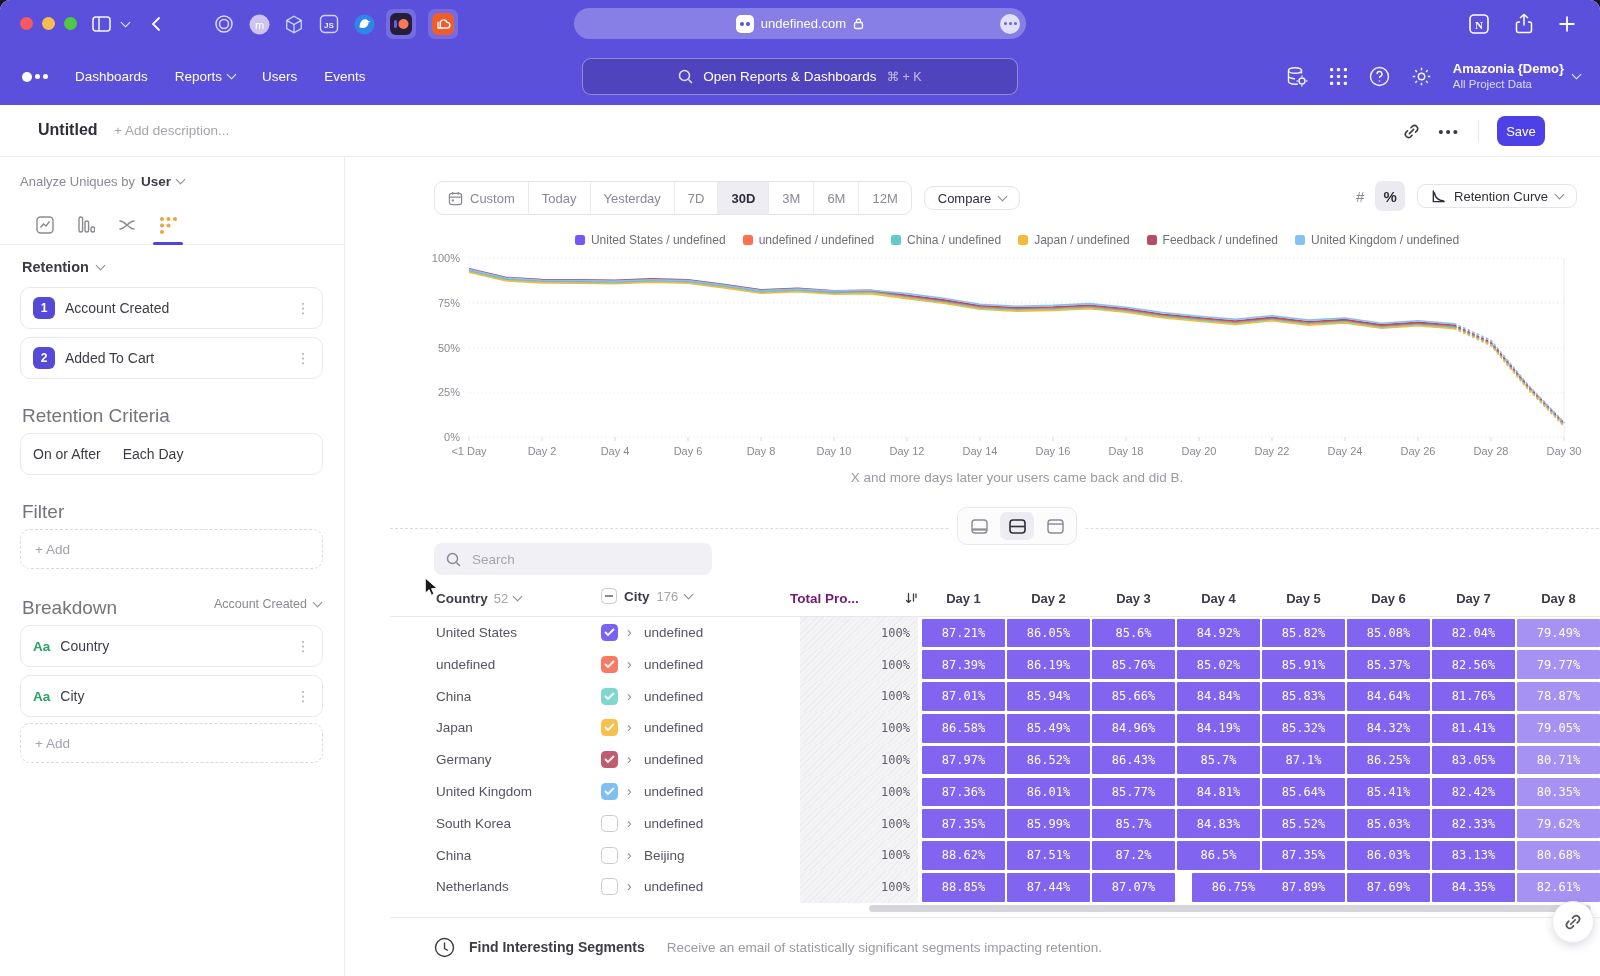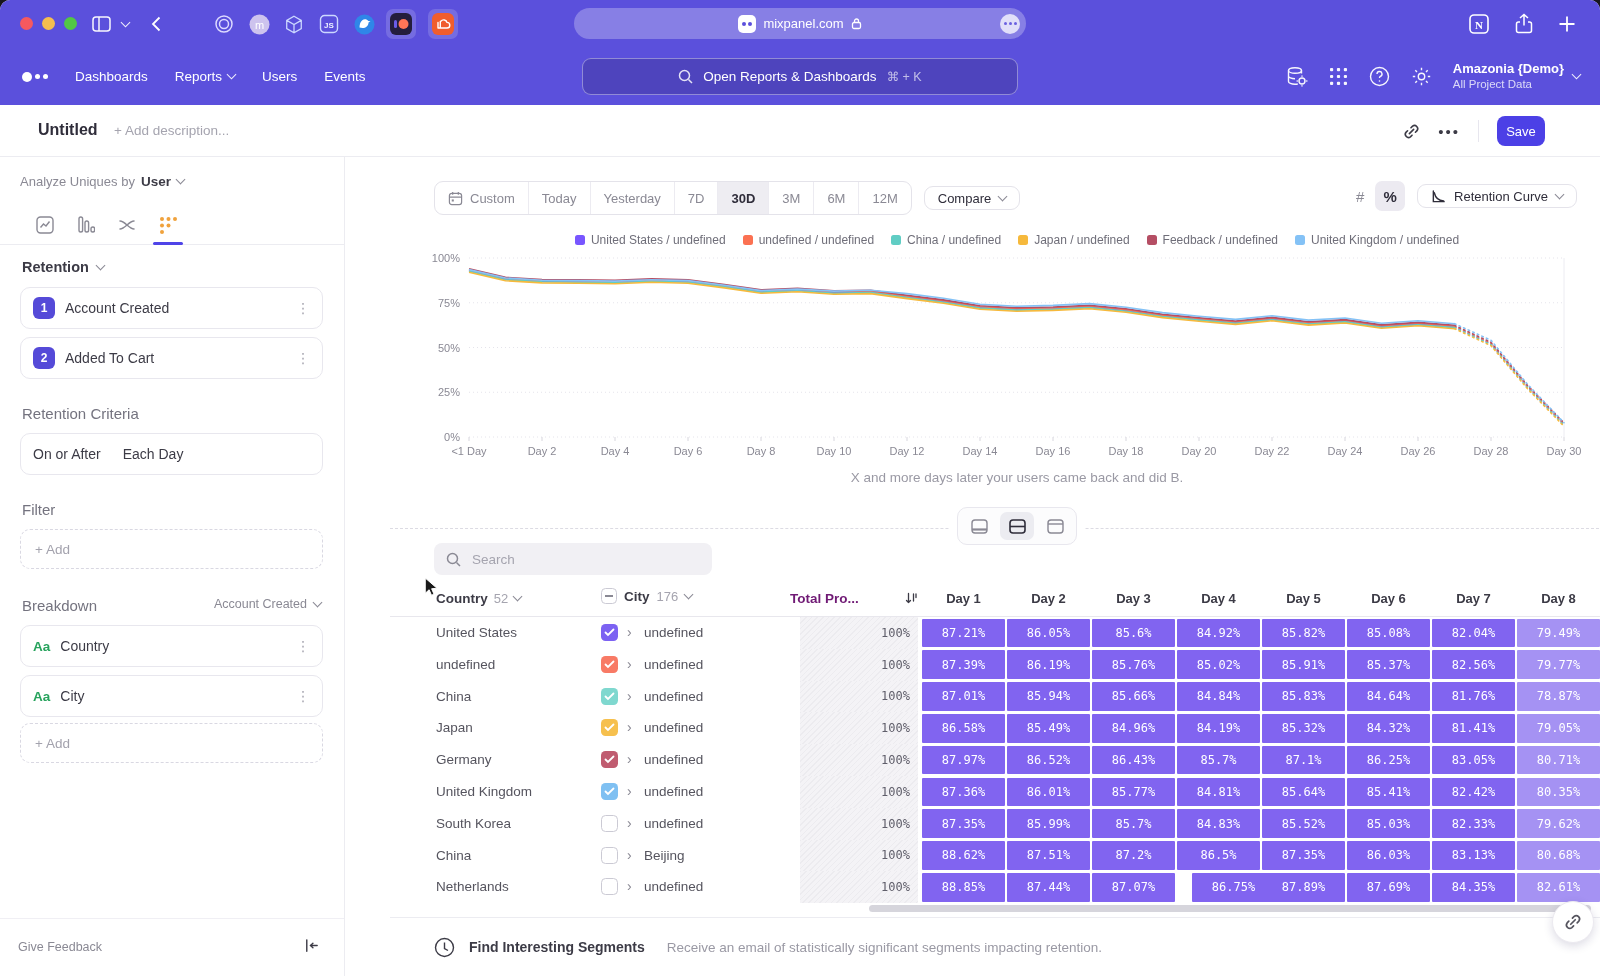--- a/index.html
+++ b/index.html
@@ -44,21 +44,21 @@
   .title-right{position:absolute;right:55px;top:11px;display:flex;align-items:center;gap:18px;}
   .vdiv{width:1px;height:22px;background:#e7e6ee;}
   .save-btn{width:48px;height:30px;border-radius:8px;background:#4c40e6;color:#fff;font-size:13px;display:flex;align-items:center;justify-content:center;}
   
   .sidebar{position:absolute;top:157px;left:0;width:345px;bottom:0;background:#fff;border-right:1px solid #ececf1;}
   .analyze{position:absolute;left:20px;top:17px;font-size:13px;color:#8a8994;display:flex;gap:6px;align-items:center;}
   .analyze b{color:#3c3b46;font-weight:700;font-size:13.5px;}
   .tabs{position:absolute;top:48px;left:0;right:0;height:40px;border-bottom:1px solid #ececf1;}
   .tab-ic{position:absolute;top:8px;width:24px;height:24px;display:flex;align-items:center;justify-content:center;}
   .tab-underline{position:absolute;left:153px;bottom:-1px;width:30px;height:3px;border-radius:2px;background:#4f44e8;}
-  .side-label{position:absolute;left:22px;font-size:15px;color:#55545e;font-weight:600;}
+  .side-label{position:absolute;left:22px;font-size:19px;color:#55545e;font-weight:600;}
   .side-label.lt{font-weight:400;color:#74737f;}
   .card{position:absolute;left:20px;width:303px;height:42px;border:1px solid #e8e7ee;border-radius:10px;background:#fff;
     display:flex;align-items:center;padding:0 12px;gap:10px;font-size:14px;color:#3c3b46;}
   .card .kebab{margin-left:auto;color:#a5a4af;font-size:14px;letter-spacing:0;}
   .numbadge{width:22px;height:22px;border-radius:6px;background:#554ad8;color:#fff;font-size:12px;font-weight:700;
     display:flex;align-items:center;justify-content:center;}
   .aa{color:#27a35d;font-weight:700;font-size:13.5px;}
   .dashed-card{position:absolute;left:20px;width:303px;height:40px;border:1px dashed #d9d8e2;border-radius:10px;
     display:flex;align-items:center;padding:0 14px;color:#a3a2ad;font-size:13.5px;}
   .bd-scope{position:absolute;right:23px;font-size:12.5px;color:#8a8994;display:flex;gap:7px;align-items:center;}
@@ -193,21 +193,21 @@
       <svg width="24" height="24" viewBox="0 0 24 24">
           <rect x="1" y="1" width="22" height="22" rx="6" fill="#f05d2d"></rect>
           <path d="M7 16 h9 a2.8 2.8 0 0 0 0-5.6 c-.5-2.6-4.4-3.4-6-1.2 M7 16 v-5.5 M9.3 16 v-6.6" stroke="#fff" stroke-width="1.4" fill="none" stroke-linecap="round"></path>
         </svg>
     </div>
     <div class="urlbar">
       <span class="favicon">
           <i></i>
           <i></i>
         </span>
-      <span>mixpanel.com</span>
+      <span>undefined.com</span>
       <svg width="11" height="13" viewBox="0 0 11 13" fill="none" stroke="#fff" stroke-width="1.3">
           <rect x="1.5" y="5.5" width="8" height="6" rx="1.5"></rect>
           <path d="M3.5 5.5 V4 a2 2 0 0 1 4 0 v1.5"></path>
         </svg>
       <span class="url-more">
           <i></i>
           <i></i>
           <i></i>
         </span>
     </div>
@@ -387,30 +387,20 @@
     </div>
     <div class="card" style="top:518px">
       <span class="aa">Aa</span>
       <span>City</span>
       <span class="kebab">⋮</span>
     </div>
     <div class="dashed-card" style="top:566px">
       <span>+ Add</span>
     </div>
 
-    <div class="feedback-row">
-      <span class="feedback">Give Feedback</span>
-      <span class="collapse">
-        <svg width="17" height="17" viewBox="0 0 18 18" fill="none" stroke="#3c3b46" stroke-width="1.5" stroke-linecap="round">
-            <path d="M4 3 v12"></path>
-            <path d="M15 9 H8"></path>
-            <path d="M10.5 6.5 L8 9 l2.5 2.5"></path>
-          </svg>
-      </span>
-    </div>
   </div>
 
   <div class="main">
     <div class="controls-left">
       <div class="range-group">
           <div class="range-cell">
             <svg width="15" height="15" viewBox="0 0 16 16" fill="none" stroke="#8a8994" stroke-width="1.3">
               <rect x="1.5" y="2.5" width="13" height="12" rx="2.5"></rect>
               <path d="M1.5 6.5 h13 M5 1 v3 M11 1 v3"></path>
               <rect x="4" y="9" width="2.2" height="2.2" fill="#8a8994" stroke="none"></rect>

